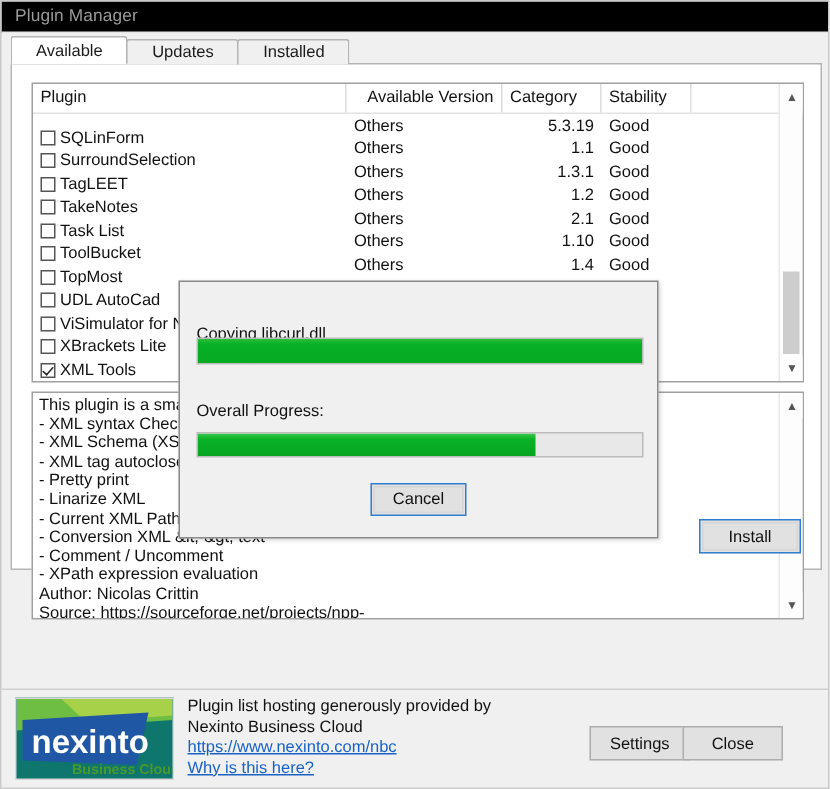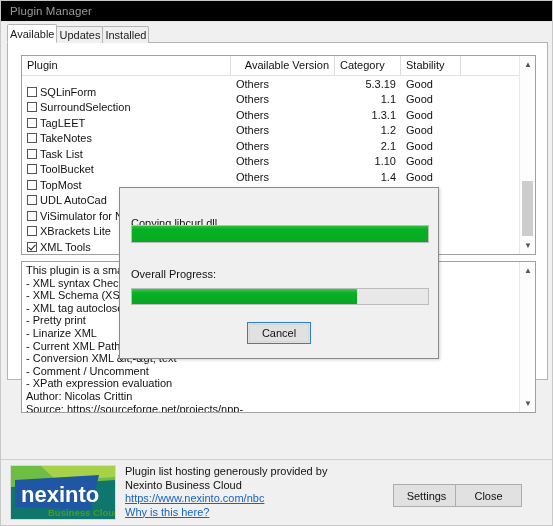--- a/index.html
+++ b/index.html
@@ -48,21 +48,21 @@
     position: absolute;
     left: 6px; top: 24px;
     height: 18px;
     display: flex;
     align-items: flex-end;
     z-index: 4;
   }
   .tab {
     height: 17px;
     line-height: 16px;
-    padding: 0 2px;
+    padding: 0 16px;
     font-size: 11px;
     background: #f0f0f0;
     border: 1px solid #b4b4b4;
     border-bottom: none;
     box-sizing: border-box;
     color: #1a1a1a;
     margin-right: -1px;
     border-radius: 2px 2px 0 0;
   }
   .tab.active {
@@ -502,20 +502,24 @@
 - Comment / Uncomment
 - XPath expression evaluation
 Author: Nicolas Crittin
 Source: https://sourceforge.net/projects/npp-plugins/files/XML%20Tools/Xml%20Tools%202.4.4%20Unicode/Source%20XML%20Tools%202.4.4%20Unicode.zip/download</div>
       <div id="desc-scroll">
         <div class="sb-arrow">▲</div>
         <div class="sb-arrow bottom">▼</div>
       </div>
     </div>
 
+    <button id="install-btn">
+      <span class="inner"></span>
+      <span>Install</span>
+    </button>
   </div>
 
   <div id="footer">
 
     <div id="logo">
       <svg width="104" height="53" viewBox="0 0 104 53">
         <polygon points="0,0 104,0 104,14 0,21" fill="#6fbe44"></polygon>
         <polygon points="30,0 104,0 104,11 46,15" fill="#a8d14a"></polygon>
         <polygon points="4,14 88,9 80,44 4,41" fill="#1f57a5"></polygon>
         <text x="10" y="36" font-family="Liberation Sans, sans-serif" font-size="22" font-weight="bold" fill="#ffffff">nexinto</text>

